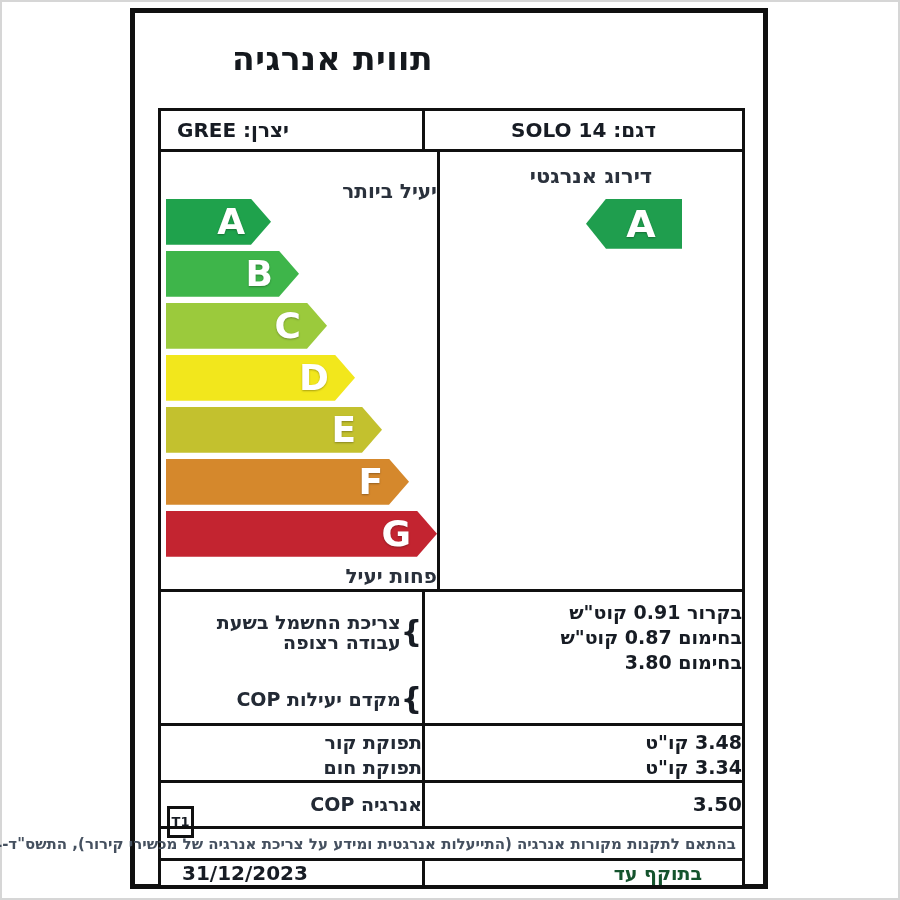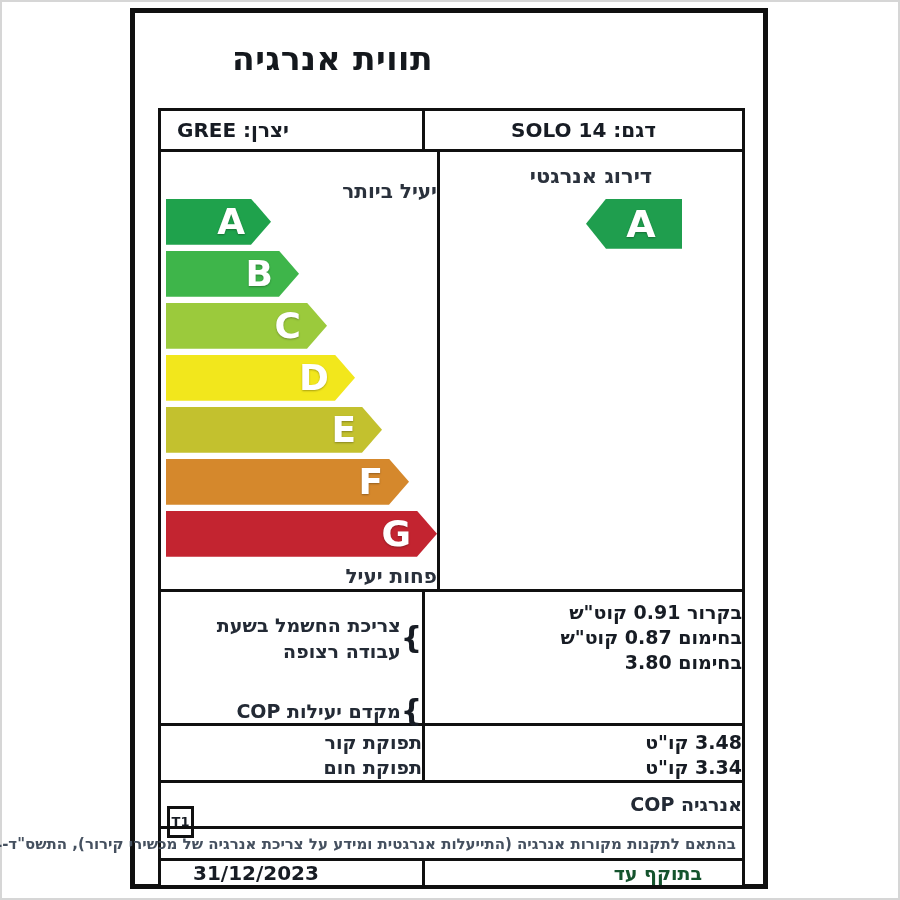--- a/index.html
+++ b/index.html
@@ -115,21 +115,21 @@
   .r-consumption .cell-r { padding-top: 8px; }
   .grp2 { margin-top: 18px; }
   .brace-label {
     display: flex;
     flex-direction: row; 
     justify-content: flex-start;
     align-items: center;
     padding-left: 8px;
     text-align: right;
   }
-  .brace-label .lbl { font-size: 19px; font-weight: 700; color: #232a35; line-height: 26px; }
+  .brace-label .lbl { font-size: 19px; font-weight: 700; color: #232a35; line-height: 20px; }
   .brace {
     font-size: 30px;
     font-weight: 600;
     line-height: 26px;
     color: #171c24;
     direction: ltr;
   }
   .brace-1 { margin-top: 20px; }
   .brace-2 { margin-top: 34px; }
 
@@ -163,21 +163,21 @@
     align-items: center;
     justify-content: flex-start;
     padding-left: 6px; padding-right: 6px;
   }
   .reg-text { font-size: 15px; font-weight: 600; color: #45505f; white-space: nowrap; }
 
   .r-valid { flex: 1; }
   .r-valid .cell-r { display: flex; align-items: center; justify-content: flex-start; padding-right: 40px; }
   .r-valid .cell-l { display: flex; align-items: center; justify-content: flex-start; padding-left: 0; }
   .valid-lbl { font-size: 19px; font-weight: 700; color: #14532d; }
-  .valid-date { font-size: 20px; font-weight: 700; color: #171c24; direction: ltr; margin-right: auto; margin-left: 32px; text-align: right; }
+  .valid-date { font-size: 20px; font-weight: 700; color: #171c24; direction: ltr; margin-right: auto; margin-left: 21px; text-align: right; }
 </style>
 </head>
 <body>
 
 <div class="photo-edge"></div>
 
 <div class="frame">
 
   <div class="page-title">תווית אנרגיה</div>
 
@@ -251,20 +251,23 @@
         <div class="val-line">3.48 קו"ט</div>
         <div class="val-line">3.34 קו"ט</div>
       </div>
       <div class="cell-l">
         <div class="out-lbl">תפוקת קור</div>
         <div class="out-lbl">תפוקת חום</div>
       </div>
     </div>
 
     <div class="row r-mincop">
+      <div class="cell-r">
+        <span class="mincop-val">3.50</span>
+      </div>
       <div class="cell-l">
         <span class="mincop-lbl">COP אנרגיה</span>
         <span class="t1-badge">T1</span>
       </div>
     </div>
 
     <div class="row r-regulation">
       <div class="cell-full">
         <span class="reg-text">בהתאם לתקנות מקורות אנרגיה (התייעלות אנרגטית ומידע על צריכת אנרגיה של מכשירי קירור), התשס"ד-2004</span>
       </div>

